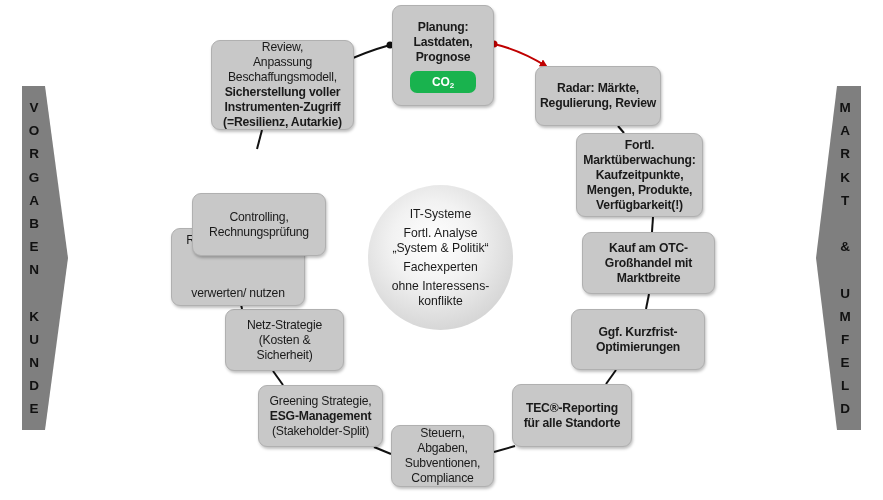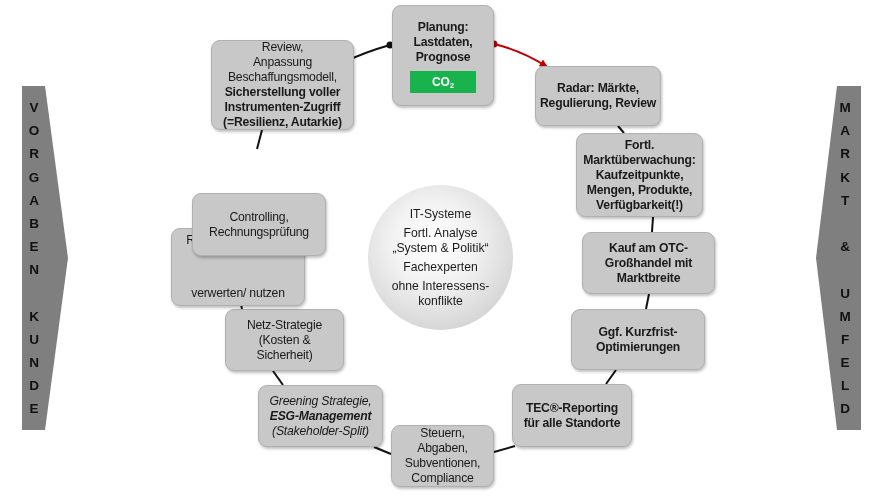--- a/index.html
+++ b/index.html
@@ -84,21 +84,21 @@
     <span>F</span>
     <span>E</span>
     <span>L</span>
     <span>D</span>
   </div>
 
 <div class="box" style="left:392px; top:5px; width:102px; height:101px; padding-top:2px;">
     <span class="line bold">Planung:</span>
     <span class="line bold">Lastdaten,</span>
     <span class="line bold">Prognose</span>
-    <div class="co2" style="background: rgb(25, 179, 78);"><span>CO</span><sub>2</sub></div>
+    <div class="co2" style="background: rgb(25, 179, 78); border-radius: 7px;"><span>CO</span><sub>2</sub></div>
   </div>
 <div class="box" style="left:535px; top:66px; width:126px; height:60px;">
     <span class="line bold">Radar: Märkte,</span>
     <span class="line bold">Regulierung, Review</span>
   </div>
 <div class="box" style="left:576px; top:133px; width:127px; height:84px;">
     <span class="line bold">Fortl.</span>
     <span class="line bold">Marktüberwachung:</span>
     <span class="line bold">Kaufzeitpunkte,</span>
     <span class="line bold">Mengen, Produkte,</span>
@@ -116,21 +116,21 @@
 <div class="box" style="left:512px; top:384px; width:120px; height:63px;">
     <span class="line bold">TEC®-Reporting</span>
     <span class="line bold">für alle Standorte</span>
   </div>
 <div class="box" style="left:391px; top:425px; width:103px; height:62px;">
     <span class="line">Steuern,</span>
     <span class="line">Abgaben,</span>
     <span class="line">Subventionen,</span>
     <span class="line">Compliance</span>
   </div>
-<div class="box" style="left:258px; top:385px; width:125px; height:62px;font-style:italic;">
+<div class="box" style="left:258px; top:385px; width:125px; height:62px;">
     <span class="line">Greening Strategie,</span>
     <span class="line bold">ESG-Management</span>
     <span class="line">(Stakeholder-Split)</span>
   </div>
 <div class="box" style="left:193px; top:309px; width:119px; height:62px;margin-left:32px;">
     <span class="line">Netz-Strategie</span>
     <span class="line">(Kosten &amp;</span>
     <span class="line">Sicherheit)</span>
   </div>
 <div class="box" style="left:171px; top:228px; width:134px; height:78px;gap:38px;">

